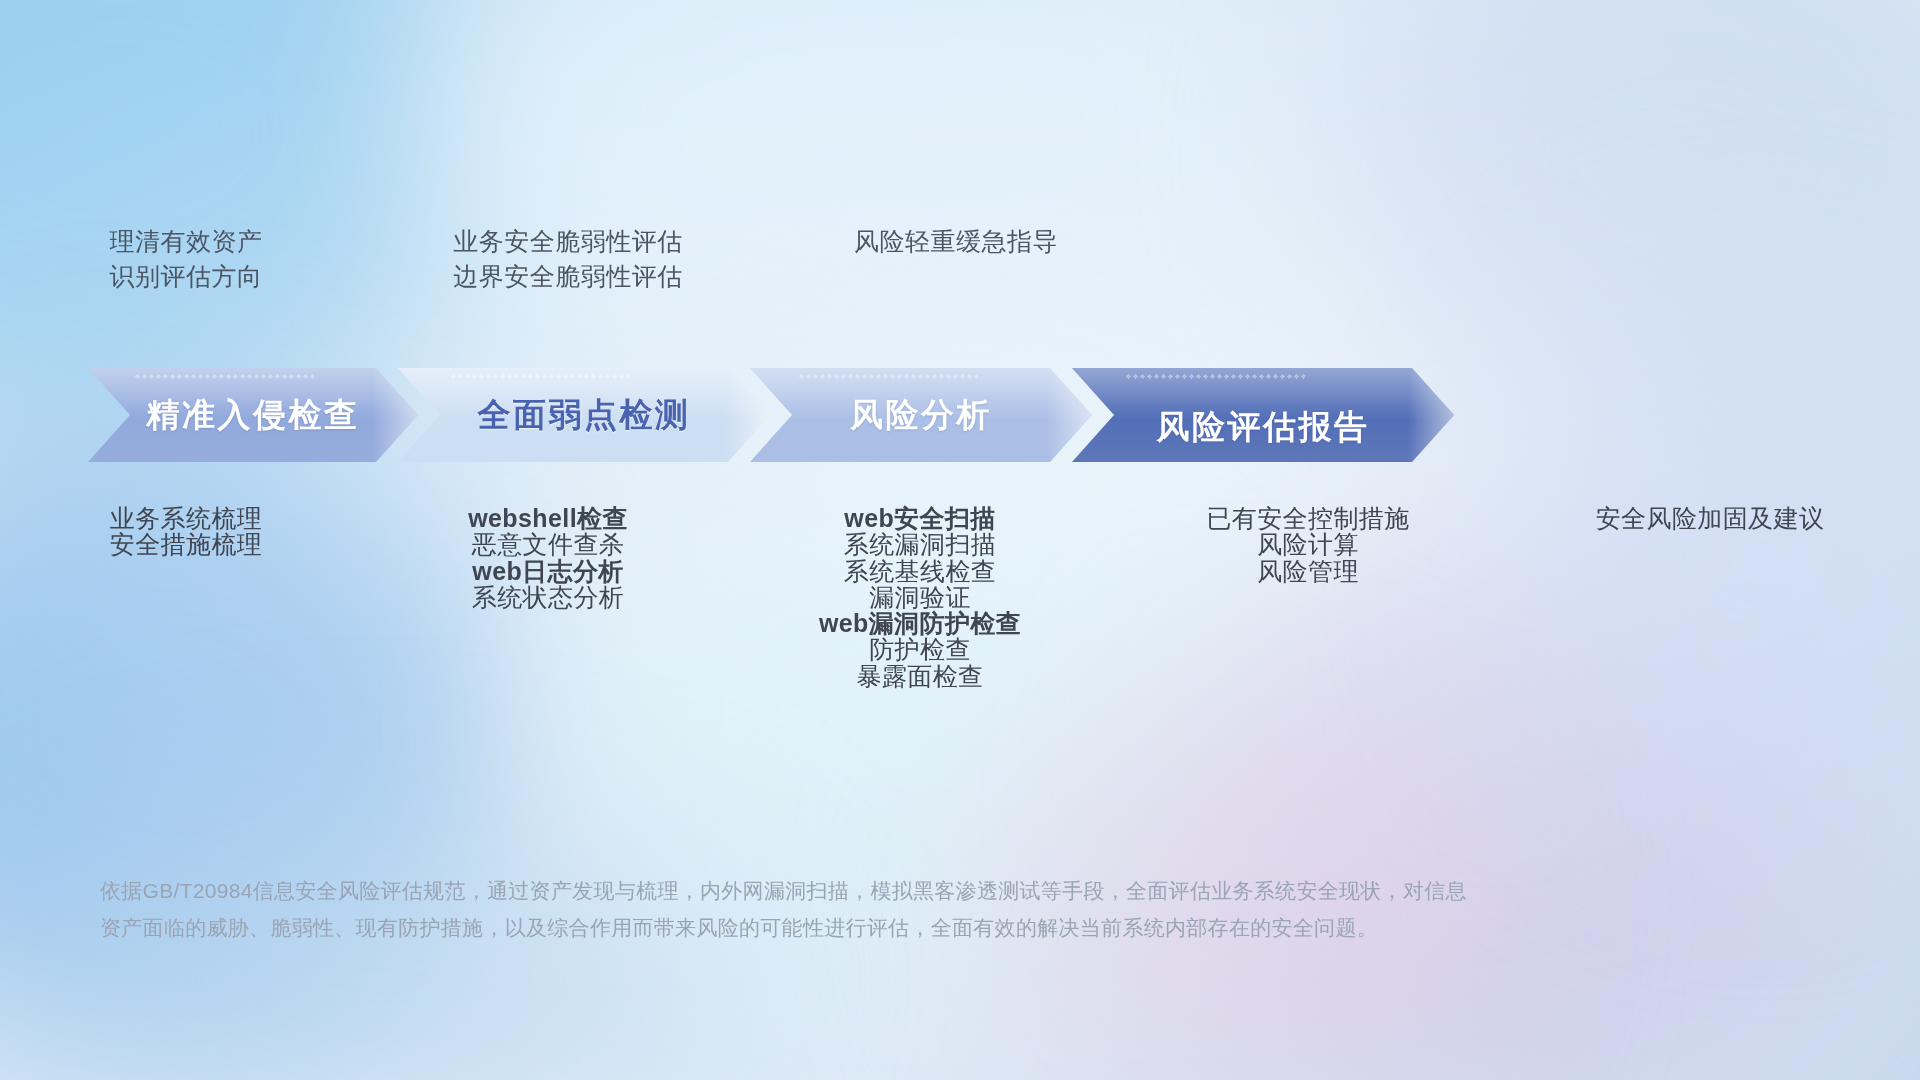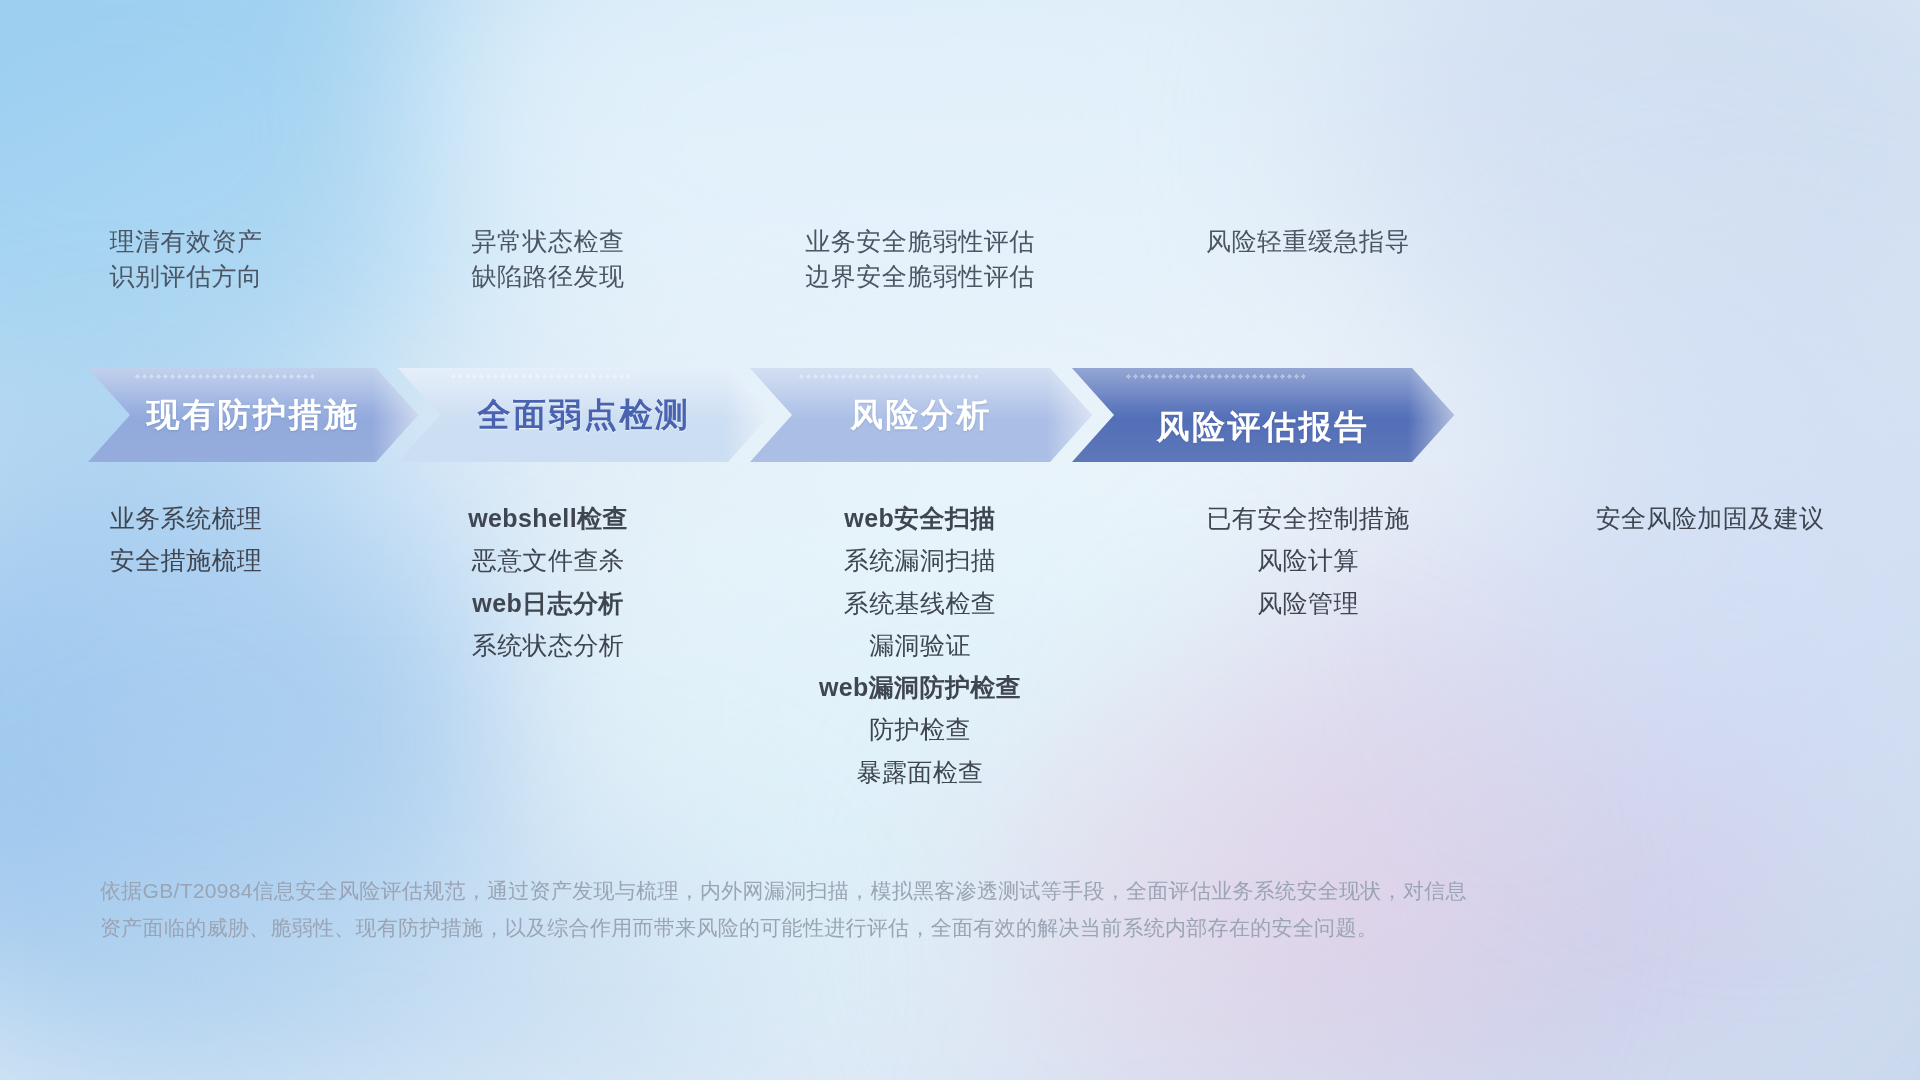--- a/index.html
+++ b/index.html
@@ -99,21 +99,20 @@
     z-index: 1; pointer-events: none;
   }
 
   
   .bottom-row {
     position: absolute; left: 0; top: 505px; width: 1920px;
     display: flex; align-items: flex-start;
   }
   .bot-col {
     display: flex; flex-direction: column; align-items: center;
-    gap: 16px;
     color: #3f4651;
     font-size: 25px;
     line-height: 1.05;
     white-space: nowrap;
   }
   .bot-col .item { letter-spacing: .4px; }
   .bot-col .item.b { font-weight: 700; }
 
   
   .footer {
@@ -139,38 +138,34 @@
   <div class="blob b8"></div>
   <div class="blob b9"></div>
   <div class="vignette"></div>
 
   <div id="content">
     <div class="top-row" id="top-row">
         <div class="top-col" style="width: 372px;">
           <div class="cap">理清有效资产</div>
           <div class="cap">识别评估方向</div>
         </div>
-        <div class="top-col" style="width: 352px;">
-          <div class="cap">异常状态检查</div>
-          <div class="cap">缺陷路径发现</div>
-        </div>
         <div class="top-col" style="width: 392px;">
           <div class="cap">业务安全脆弱性评估</div>
           <div class="cap">边界安全脆弱性评估</div>
         </div>
         <div class="top-col" style="width: 384px;">
           <div class="cap">风险轻重缓急指导</div>
         </div>
       </div>
     <div class="banner" id="banner">
         <div class="chev notched" style="width: 330px; background: linear-gradient(rgb(169, 191, 230) 0%, rgb(147, 170, 221) 50%, rgb(138, 163, 216) 100%); z-index: 9;">
           <div class="sheen"></div>
           <div class="dots"></div>
           <div class="edge"></div>
-          <div class="label" style="color: rgb(255, 255, 255);">现有防护措施</div>
+          <div class="label" style="color: rgb(255, 255, 255);">精准入侵检查</div>
         </div>
         <div class="chev notched" style="width: 372px; background: linear-gradient(rgb(219, 232, 247) 0%, rgb(205, 223, 243) 55%, rgb(198, 218, 241) 100%); z-index: 8;">
           <div class="sheen"></div>
           <div class="dots"></div>
           <div class="edge"></div>
           <div class="label" style="color: rgb(74, 99, 176); text-shadow: rgba(255, 255, 255, 0.7) 0px 1px 1px;">全面弱点检测</div>
         </div>
         <div class="chev notched" style="width: 342px; background: linear-gradient(rgb(194, 210, 238) 0%, rgb(171, 191, 230) 55%, rgb(162, 183, 226) 100%); z-index: 7;">
           <div class="sheen"></div>
           <div class="dots"></div>

